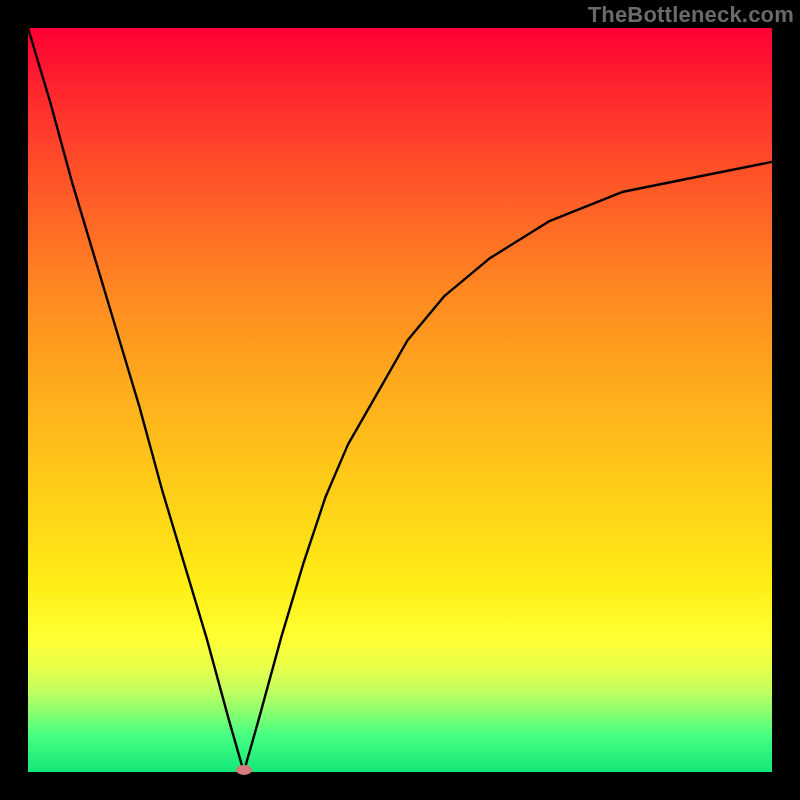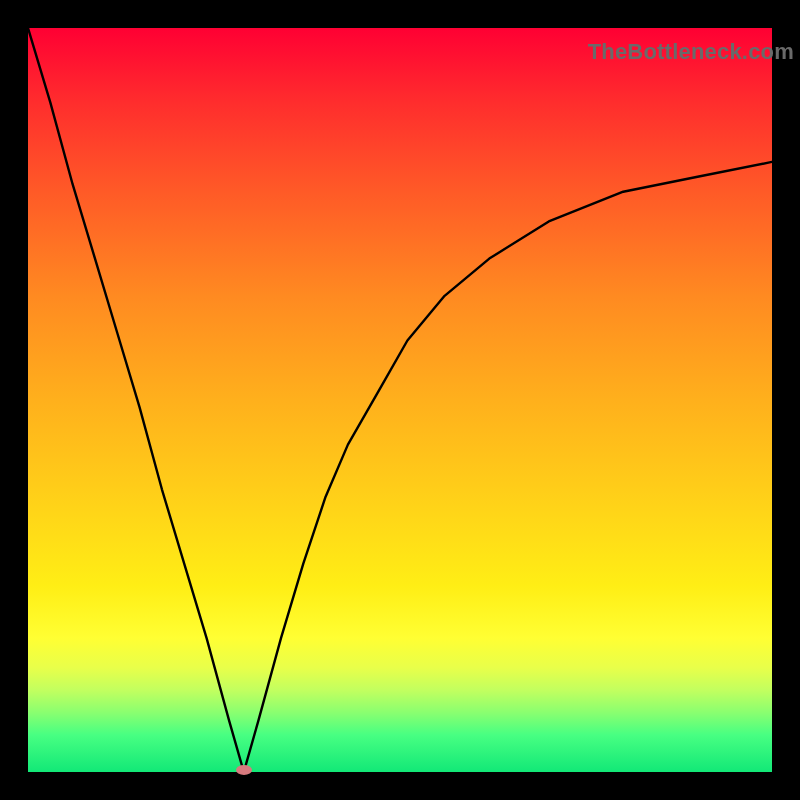--- a/index.html
+++ b/index.html
@@ -35,21 +35,20 @@
 
   .watermark {
     position: absolute;
     top: 2px;
     right: 6px;
     font-size: 22px;
     font-weight: 600;
     color: #6a6a6a;
     letter-spacing: 0.2px;
     user-select: none;
-    margin-top: 37px;
   }
 
   svg.curve {
     position: absolute;
     top: 0; left: 0;
   }
 
   .dot {
     position: absolute;
     width: 16px;

